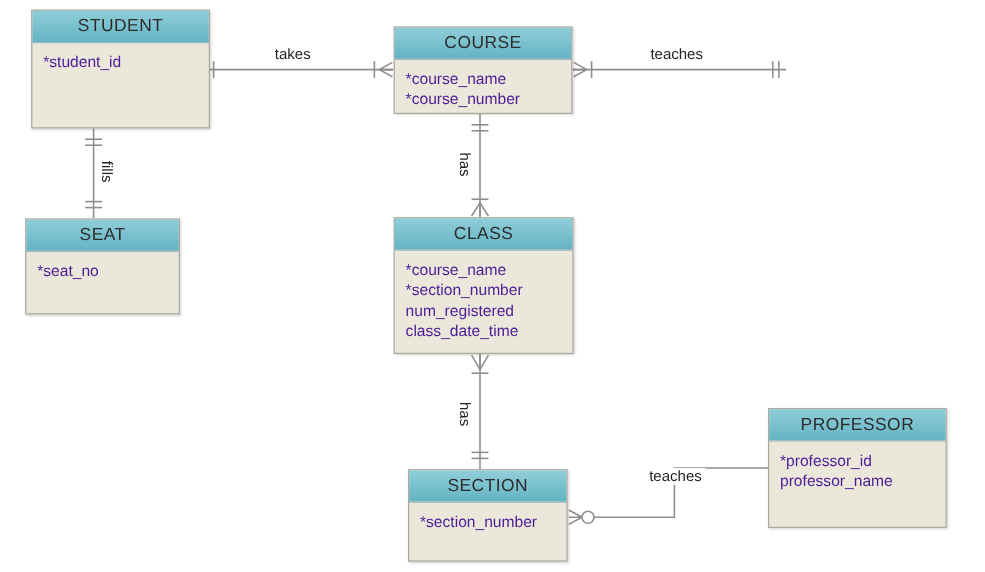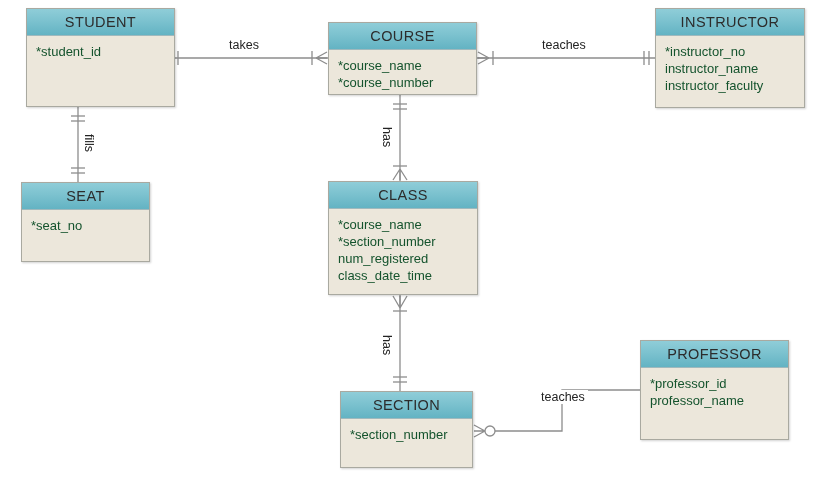--- a/index.html
+++ b/index.html
@@ -44,21 +44,21 @@
     border-bottom: 1px solid #9fb9bd;
     background: linear-gradient(to bottom, #8fcdd8 0%, #7cc2cf 45%, #63b3c3 100%);
     letter-spacing: 0.4px;
     white-space: nowrap;
     overflow: hidden;
   }
   .entity-attrs {
     box-sizing: border-box;
     padding: 7px 9px 6px 9px;
     font-size: 13px;
-    color: #14532d;
+    color: #4c1d95;
     line-height: 17px;
   }
   .attr {
     white-space: nowrap;
   }
   .rel-label {
     position: absolute;
     font-size: 12.5px;
     color: #232323;
     white-space: nowrap;
@@ -152,28 +152,20 @@
   </div>
 
   <div class="entity" style="left:328px; top:22px; width:149px; height:73px;">
     <div class="entity-header">COURSE</div>
     <div class="entity-attrs">
       <div class="attr">*course_name</div>
       <div class="attr">*course_number</div>
     </div>
   </div>
 
-  <div class="entity" style="left:655px; top:8px; width:150px; height:100px;">
-    <div class="entity-header">INSTRUCTOR</div>
-    <div class="entity-attrs">
-      <div class="attr">*instructor_no</div>
-      <div class="attr">instructor_name</div>
-      <div class="attr">instructor_faculty</div>
-    </div>
-  </div>
 
   <div class="entity" style="left:21px; top:182px; width:129px; height:80px;">
     <div class="entity-header">SEAT</div>
     <div class="entity-attrs">
       <div class="attr">*seat_no</div>
     </div>
   </div>
 
   <div class="entity" style="left:328px; top:181px; width:150px; height:114px;">
     <div class="entity-header">CLASS</div>

